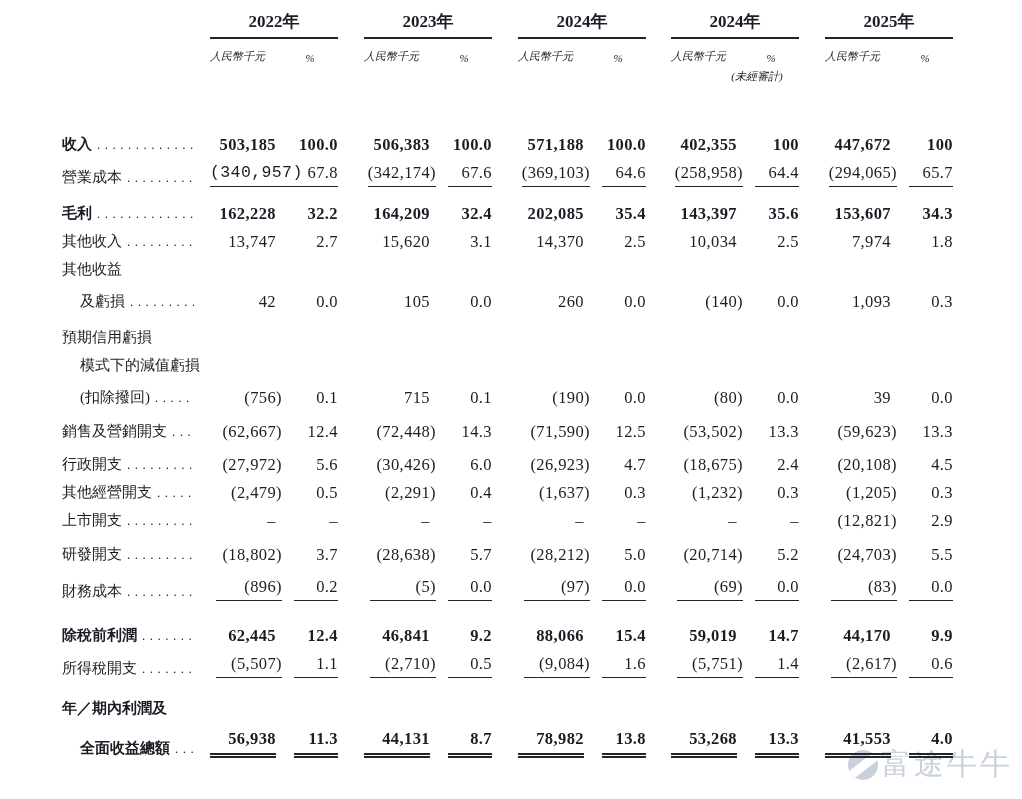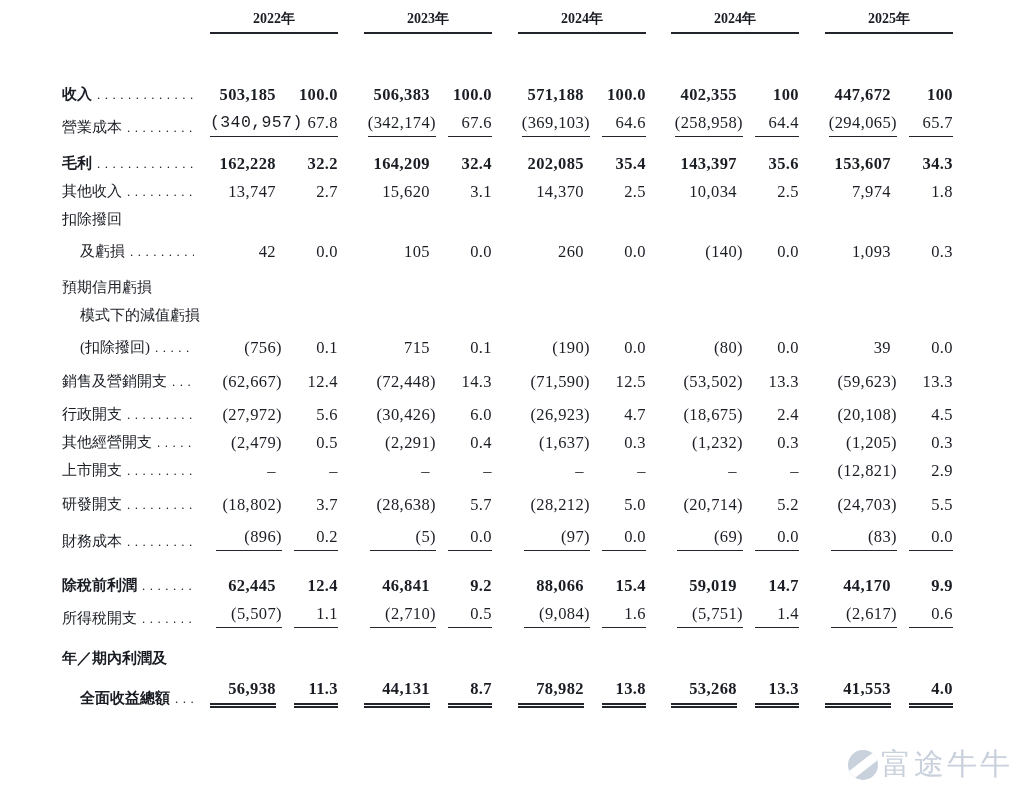--- a/index.html
+++ b/index.html
@@ -5,21 +5,21 @@
   html,body{margin:0;padding:0;}
   body{width:1022px;height:799px;background:#ffffff;overflow:hidden;position:relative;
        font-family:"Liberation Serif","DejaVu Serif",serif;color:#1a1d24;}
   .page{position:absolute;left:0;top:0;width:1022px;height:799px;background:#fff;}
   .tablewrap{position:absolute;left:62px;top:2px;z-index:2;}
   table{border-collapse:collapse;table-layout:fixed;width:891px;}
   th,td{padding:0;vertical-align:bottom;font-weight:normal;}
   
   th.sec{font-size:13.5px;font-weight:bold;text-align:center;padding:8px 0 5px 0;
          border-bottom:2px solid #22252b;letter-spacing:.5px;}
-  th.yr{font-size:14px;font-weight:bold;text-align:center;padding:8px 0 4px 0;
+  th.yr{font-size:17px;font-weight:bold;text-align:center;padding:8px 0 4px 0;
         border-bottom:2px solid #22252b;}
   th.unit{font-size:11px;font-style:italic;text-align:left;padding:10px 0 2px 0;white-space:nowrap;}
   th.pcth{font-size:11px;font-style:italic;text-align:center;padding:10px 0 2px 0;}
   th.note{font-size:11px;font-style:italic;text-align:center;padding:3px 0 0 0;white-space:nowrap;}
   
   td{font-size:15px;line-height:19px;}
   tbody td{padding-top:5px;padding-bottom:4px;}
   td.lbl{padding-right:16px;}
   .lblflex{display:flex;align-items:baseline;}
   .lbltext{white-space:nowrap;font-size:15px;}
@@ -79,20 +79,49 @@
             <th class="yr" colspan="2">2022年</th>
             <th></th>
             <th class="yr" colspan="2">2023年</th>
             <th></th>
             <th class="yr" colspan="2">2024年</th>
             <th></th>
             <th class="yr" colspan="2">2024年</th>
             <th></th>
             <th class="yr" colspan="2">2025年</th>
           </tr>
+          <tr>
+            <th></th>
+            <th class="unit">人民幣千元</th>
+            <th class="pcth">%</th>
+            <th></th>
+            <th class="unit">人民幣千元</th>
+            <th class="pcth">%</th>
+            <th></th>
+            <th class="unit">人民幣千元</th>
+            <th class="pcth">%</th>
+            <th></th>
+            <th class="unit">人民幣千元</th>
+            <th class="pcth">%</th>
+            <th></th>
+            <th class="unit">人民幣千元</th>
+            <th class="pcth">%</th>
+          </tr>
+          <tr>
+            <th></th>
+            <th colspan="2"></th>
+            <th></th>
+            <th colspan="2"></th>
+            <th></th>
+            <th colspan="2"></th>
+            <th></th>
+            <th class="note" colspan="2" style="position: relative; left: 22px;">(未經審計)</th>
+            <th></th>
+            <th colspan="2"></th>
+          </tr>
         </thead>
         <tbody>
           <tr class="headgap">
             <td colspan="15"></td>
           </tr>
           <tr>
             <td class="lbl" style="padding-top: 5px;">
               <div class="lblflex">
                 <span class="lbltext b">收入</span>
                 <span class="dots">........................................</span>
@@ -175,21 +204,21 @@
             <td></td>
             <td class="num" style="padding-top: 5px;"><span>10,034</span></td>
             <td class="pct" style="padding-top: 5px;"><span>2.5</span></td>
             <td></td>
             <td class="num" style="padding-top: 5px;"><span>7,974</span></td>
             <td class="pct" style="padding-top: 5px;"><span>1.8</span></td>
           </tr>
           <tr>
             <td class="lbl" colspan="15" style="padding-top: 5px;">
               <div class="lblflex">
-                <span class="lbltext">扣除撥回</span>
+                <span class="lbltext">其他收益</span>
               </div>
             </td>
           </tr>
           <tr>
             <td class="lbl ind" style="padding-top: 9px;">
               <div class="lblflex">
                 <span class="lbltext">及虧損</span>
                 <span class="dots">........................................</span>
               </div>
             </td>

